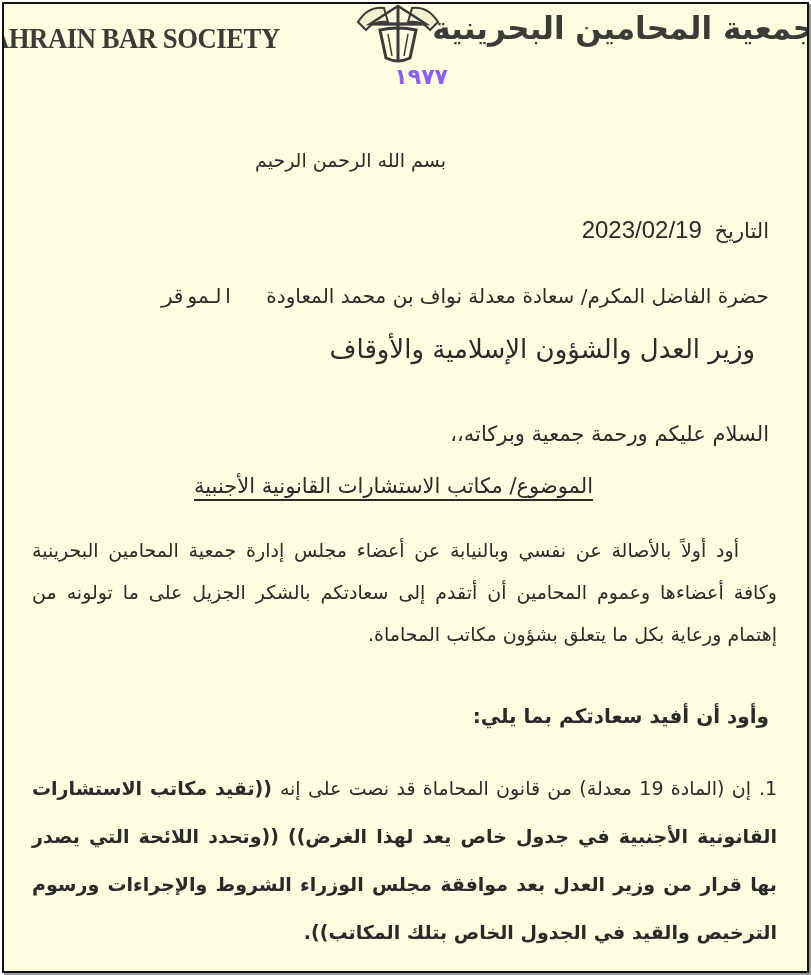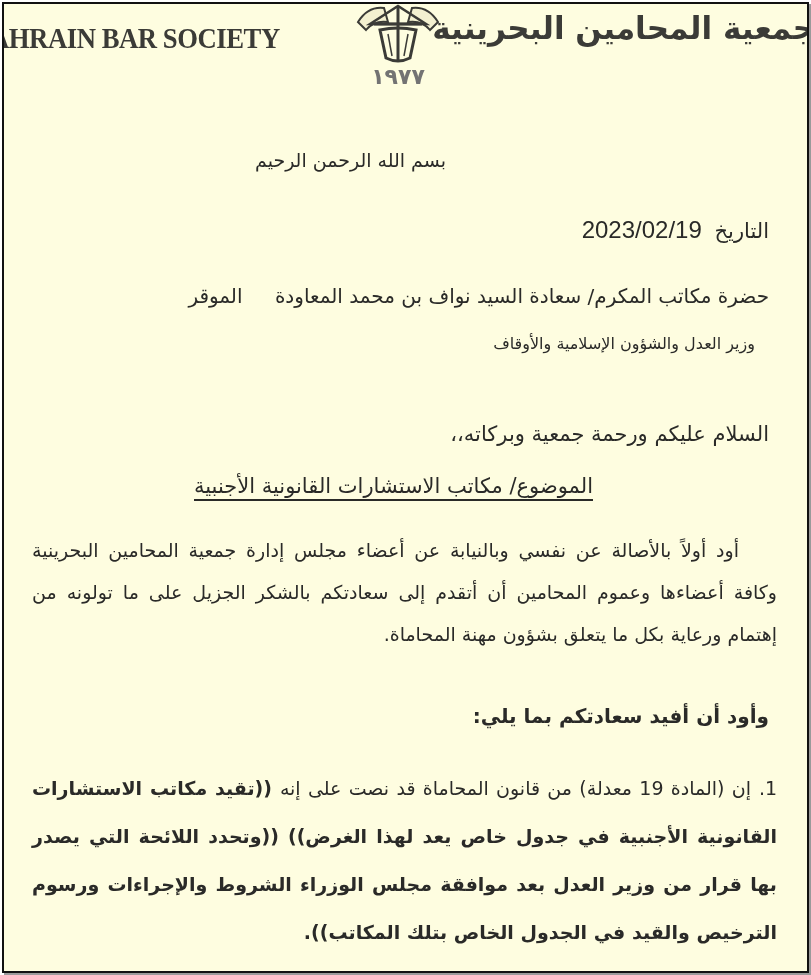--- a/index.html
+++ b/index.html
@@ -28,31 +28,31 @@
       position: absolute; right: -8px; top: 6px;
       font-family: "DejaVu Sans", sans-serif;
       font-weight: bold; font-size: 31px; color: #3b3b37;
       direction: rtl; white-space: nowrap;
     }
     .emblem {
       position: absolute; left: 344px; top: -4px; width: 100px; height: 96px;
     }
     .emblem-year {
       position: absolute; left: 0; right: 0; top: 64px;
-      text-align: center; font-family: "DejaVu Sans", sans-serif;
-      font-size: 22px; font-weight: bold; color: #737373; letter-spacing: 1px;
+      text-align: right; font-family: "DejaVu Sans", sans-serif;
+      font-size: 22px; font-weight: bold; color: #8b5cf6; letter-spacing: 1px;
     }
     .rtl { direction: rtl; text-align: right; font-family: "DejaVu Sans", sans-serif; color: #2a2a28; }
     .line { position: absolute; white-space: nowrap; }
     .basmala { left: 0; right: 0; top: 145px; text-align: center; font-size: 19px; padding-right: 110px; }
     .date { right: 38px; top: 212px; font-size: 21px; margin-left: 39px; }
     .date .num { font-family: "Liberation Sans", sans-serif; font-size: 24px; margin-right: 6px; }
     .addr1 { right: 38px; top: 280px; font-size: 20px; }
-    .addr1 .honorific { margin-right: 26px; }
-    .addr2 { right: 52px; top: 330px; font-size: 16px; }
+    .addr1 .honorific { margin-right: 26px; font-family: Liberation Mono, monospace; }
+    .addr2 { right: 52px; top: 330px; font-size: 26px; }
     .greeting { right: 38px; top: 418px; font-size: 21px; }
     .subject { right: 214px; top: 470px; font-size: 21px; text-decoration: underline; text-underline-offset: 6px; margin-left: 11px; }
     .para {
       position: absolute; left: 28px; right: 30px;
       font-size: 19px; line-height: 42px; text-align: justify; text-align-last: right;
     }
     .p1 { top: 525px; text-indent: 38px; }
     .intro { right: 38px; top: 700px; font-size: 20px; font-weight: bold; text-align: right; }
     .p2 { top: 760px; font-weight: bold; line-height: 48px; font-size: 19px; }
     .p2 .reg { font-weight: normal; }
@@ -81,30 +81,30 @@
   <div class="lh-ar">جمعية المحامين البحرينية</div>
 
   <div class="rtl line basmala">بسم الله الرحمن الرحيم</div>
 
   <div class="rtl line date">
     <span>التاريخ</span>
     <span class="num">2023/02/19</span>
   </div>
 
   <div class="rtl line addr1">
-    <span>حضرة مكاتب المكرم/ سعادة السيد نواف بن محمد المعاودة</span>
+    <span>حضرة الفاضل المكرم/ سعادة معدلة نواف بن محمد المعاودة</span>
     <span class="honorific">الموقر</span>
   </div>
   <div class="rtl line addr2">وزير العدل والشؤون الإسلامية والأوقاف</div>
 
   <div class="rtl line greeting">السلام عليكم ورحمة جمعية وبركاته،،</div>
 
   <div class="rtl line subject">الموضوع/ مكاتب الاستشارات القانونية الأجنبية</div>
 
-  <div class="rtl para p1">أود أولاً بالأصالة عن نفسي وبالنيابة عن أعضاء مجلس إدارة جمعية المحامين البحرينية وكافة أعضاءها وعموم المحامين أن أتقدم إلى سعادتكم بالشكر الجزيل على ما تولونه من إهتمام ورعاية بكل ما يتعلق بشؤون مهنة المحاماة.</div>
+  <div class="rtl para p1">أود أولاً بالأصالة عن نفسي وبالنيابة عن أعضاء مجلس إدارة جمعية المحامين البحرينية وكافة أعضاءها وعموم المحامين أن أتقدم إلى سعادتكم بالشكر الجزيل على ما تولونه من إهتمام ورعاية بكل ما يتعلق بشؤون مكاتب المحاماة.</div>
 
   <div class="rtl line intro">وأود أن أفيد سعادتكم بما يلي:</div>
 
   <div class="rtl para p2">
     <span class="reg">1.</span>
     <span class="reg">إن (المادة 19 معدلة) من قانون المحاماة قد نصت على إنه</span>
     <span>((تقيد مكاتب الاستشارات القانونية الأجنبية في جدول خاص يعد لهذا الغرض)) ((وتحدد اللائحة التي يصدر بها قرار من وزير العدل بعد موافقة مجلس الوزراء الشروط والإجراءات ورسوم الترخيص والقيد في الجدول الخاص بتلك المكاتب)).</span>
   </div>
 
 </div>

